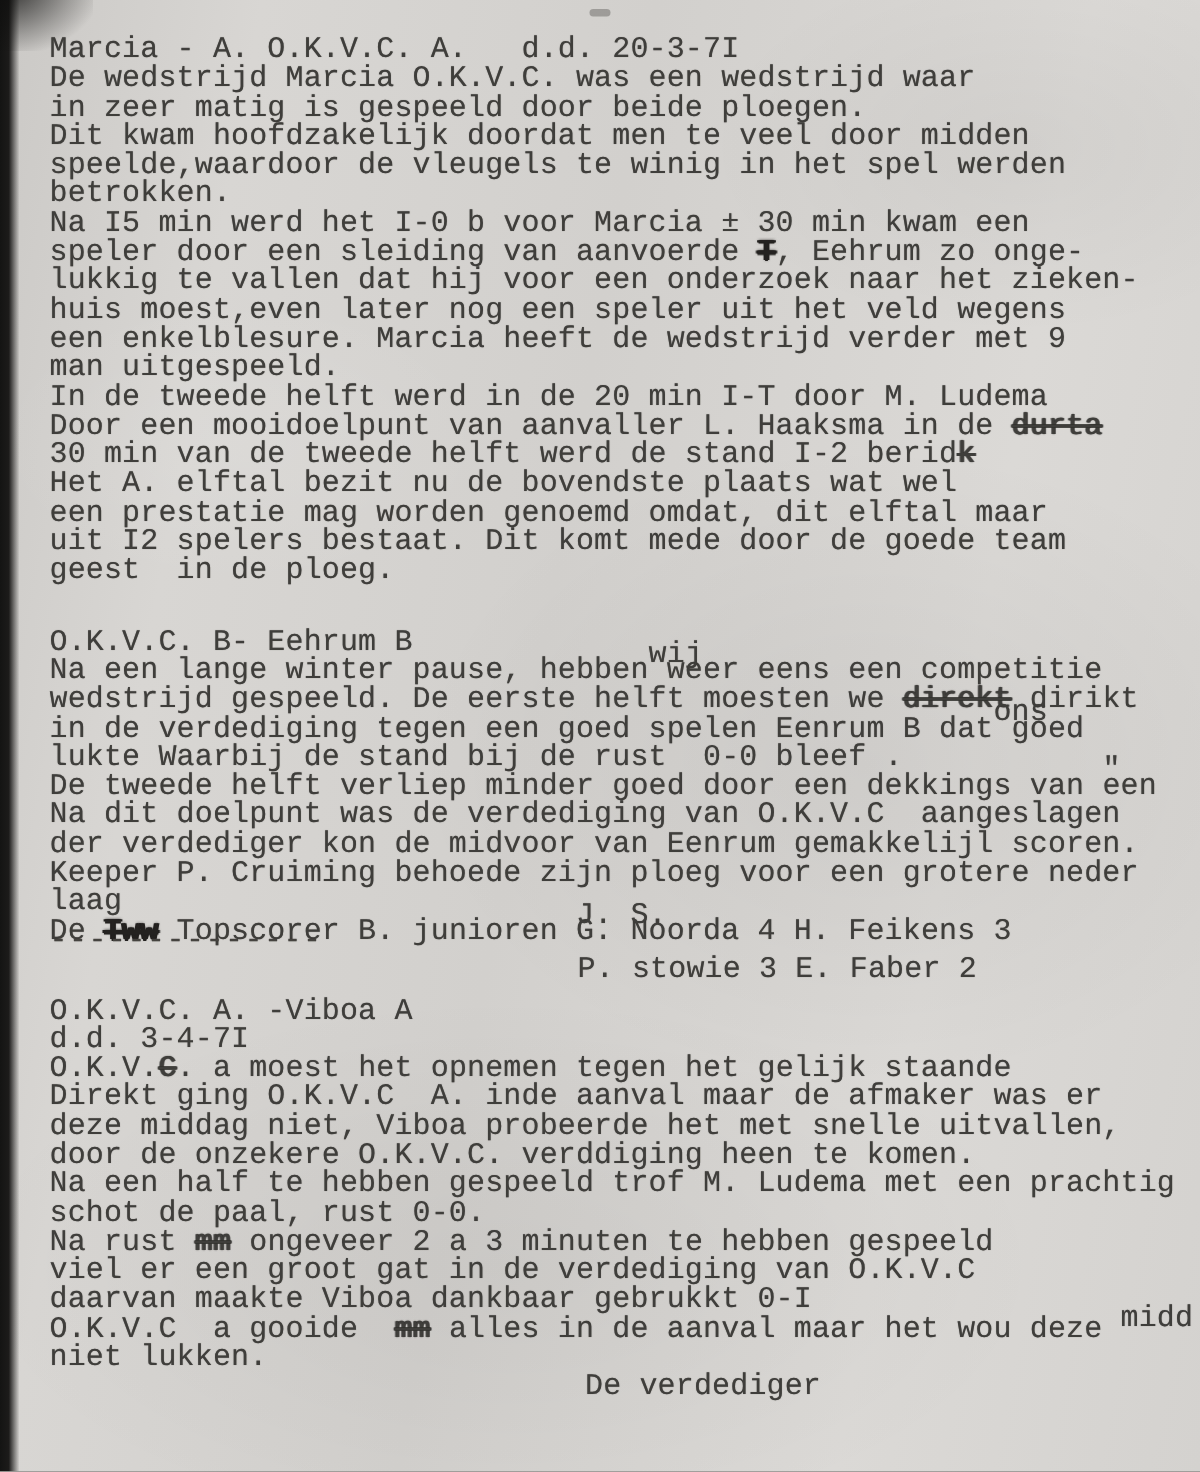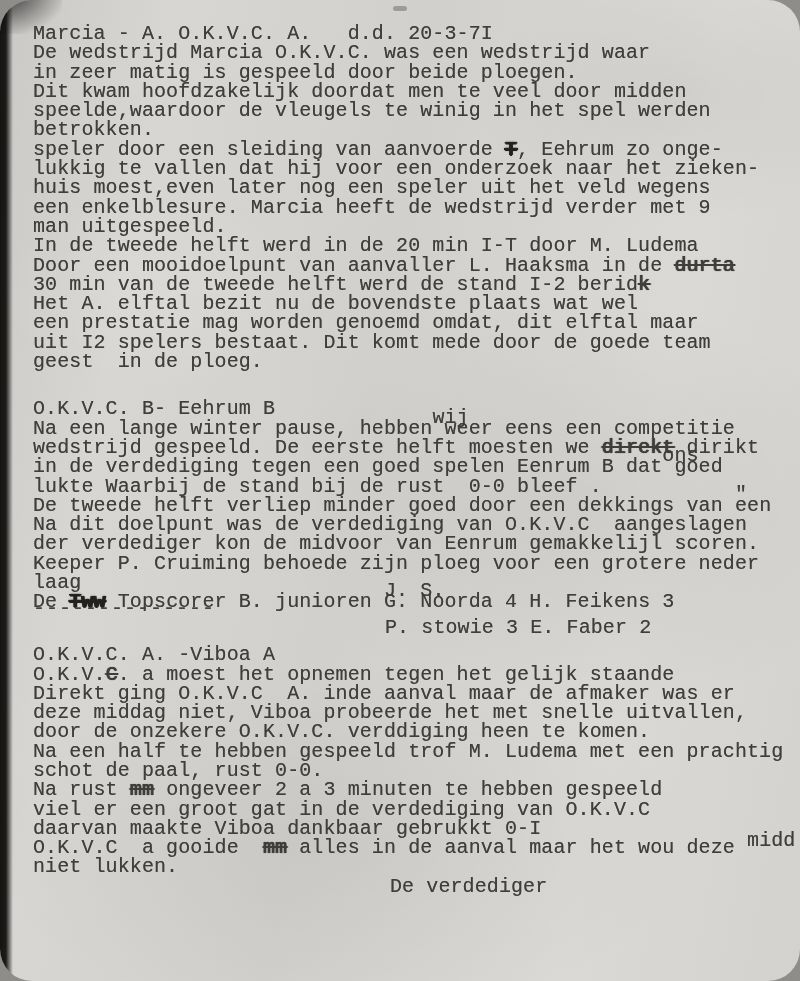--- a/index.html
+++ b/index.html
@@ -8,21 +8,20 @@
     width:800px;height:981px;
     overflow:hidden;
     background:
       radial-gradient(ellipse 300px 180px at 85% 10%, rgba(0,0,0,0.045), transparent 70%),
       radial-gradient(ellipse 420px 300px at 72% 52%, rgba(0,0,0,0.05), transparent 72%),
       radial-gradient(ellipse 520px 260px at 42% 86%, rgba(0,0,0,0.045), transparent 70%),
       radial-gradient(ellipse 240px 140px at 20% 30%, rgba(255,255,255,0.10), transparent 70%),
       linear-gradient(100deg,#cbc9c6 0%,#d8d6d3 18%,#d2d0cd 45%,#dbd9d6 75%,#d4d2cf 100%);
     font-family:"Liberation Mono","DejaVu Sans Mono",monospace;
     color:#3f3e3b;
-    border-radius:32px;
   }
   .edge-left{
     position:absolute;left:0;top:0;width:13px;height:100%;
     background:linear-gradient(to right,#141413 0%,#1c1b1a 45%,rgba(28,27,26,0.45) 75%,rgba(28,27,26,0) 100%);
   }
   .corner-smudge{
     position:absolute;left:0;top:-10px;width:62px;height:44px;
     background:radial-gradient(ellipse at 0% 0%,rgba(15,15,14,0.9),rgba(15,15,14,0.25) 55%,transparent 78%);
   }
   .top-speck{
@@ -55,20 +54,21 @@
   <div class="edge-left"></div>
   <div class="corner-smudge"></div>
   <div class="top-speck"></div>
   <div class="text">
       <div class="line"><span>Marcia - A. O.K.V.C. A.   d.d. 20-3-7I</span></div>
       <div class="line"><span>De wedstrijd Marcia O.K.V.C. was een wedstrijd waar</span></div>
       <div class="line"><span>in zeer matig is gespeeld door beide ploegen.</span></div>
       <div class="line"><span>Dit kwam hoofdzakelijk doordat men te veel door midden</span></div>
       <div class="line"><span>speelde,waardoor de vleugels te winig in het spel werden</span></div>
       <div class="line"><span>betrokken.</span></div>
+      <div class="line"><span>Na I5 min werd het I-0 b voor Marcia ± 30 min kwam een</span></div>
       <div class="line"><span>speler door een sleiding van aanvoerde </span><span class="blob">T</span><span>, Eehrum zo onge-</span></div>
       <div class="line"><span>lukkig te vallen dat hij voor een onderzoek naar het zieken-</span></div>
       <div class="line"><span>huis moest,even later nog een speler uit het veld wegens</span></div>
       <div class="line"><span>een enkelblesure. Marcia heeft de wedstrijd verder met 9</span></div>
       <div class="line"><span>man uitgespeeld.</span></div>
       <div class="line"><span>In de tweede helft werd in de 20 min I-T door M. Ludema</span></div>
       <div class="line"><span>Door een mooidoelpunt van aanvaller L. Haaksma in de </span><span class="xed">durta</span></div>
       <div class="line"><span>30 min van de tweede helft werd de stand I-2 berid</span><span class="xed">k</span></div>
       <div class="line"><span>Het A. elftal bezit nu de bovendste plaats wat wel</span></div>
       <div class="line"><span>een prestatie mag worden genoemd omdat, dit elftal maar</span></div>
@@ -83,20 +83,21 @@
       <div class="line"><span>De tweede helft verliep minder goed door een dekkings van </span><span class="sup">"</span><span>een</span></div>
       <div class="line"><span>Na dit doelpunt was de verdediging van O.K.V.C  aangeslagen</span></div>
       <div class="line"><span>der verdediger kon de midvoor van Eenrum gemakkelijl scoren.</span></div>
       <div class="line"><span>Keeper P. Cruiming behoede zijn ploeg voor een grotere neder</span></div>
       <div class="line"><span>laag</span></div>
       <div class="line"><span>De </span><span class="blob">Tww</span><span> Topscorer B. junioren </span><span class="sup">J. S.</span><span>G. Noorda 4 H. Feikens 3</span></div>
       <div class="line dashes"><span>--------------</span></div>
       <div class="line" style="margin-left: 352px;"><span>P. stowie 3 E. Faber 2</span></div>
       <div class="line blank" style="height: 8px;"></div>
       <div class="line"><span>O.K.V.C. A. -Viboa A</span></div>
+      <div class="line"><span>d.d. 3-4-7I</span></div>
       <div class="line"><span>O.K.V.</span><span class="xed">C</span><span>. a moest het opnemen tegen het gelijk staande</span></div>
       <div class="line"><span>Direkt ging O.K.V.C  A. inde aanval maar de afmaker was er</span></div>
       <div class="line"><span>deze middag niet, Viboa probeerde het met snelle uitvallen,</span></div>
       <div class="line"><span>door de onzekere O.K.V.C. verddiging heen te komen.</span></div>
       <div class="line"><span>Na een half te hebben gespeeld trof M. Ludema met een prachtig</span></div>
       <div class="line"><span>schot de paal, rust 0-0.</span></div>
       <div class="line"><span>Na rust </span><span class="xed">mm</span><span> ongeveer 2 a 3 minuten te hebben gespeeld</span></div>
       <div class="line"><span>viel er een groot gat in de verdediging van O.K.V.C</span></div>
       <div class="line"><span>daarvan maakte Viboa dankbaar gebrukkt 0-I</span></div>
       <div class="line"><span>O.K.V.C  a gooide  </span><span class="xed">mm</span><span> alles in de aanval maar het wou deze </span><span class="raised">midd</span></div>

